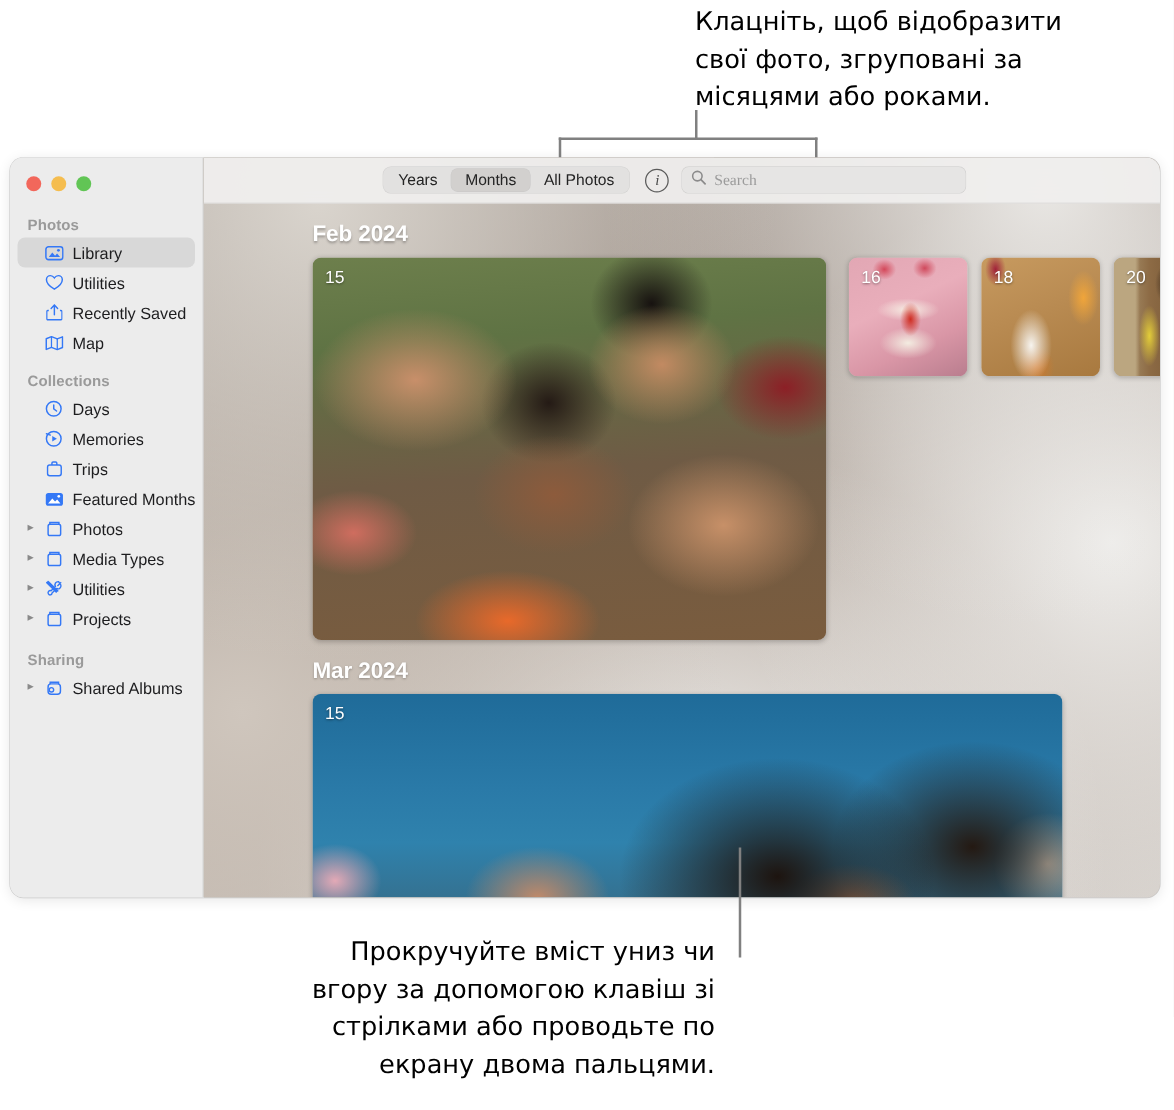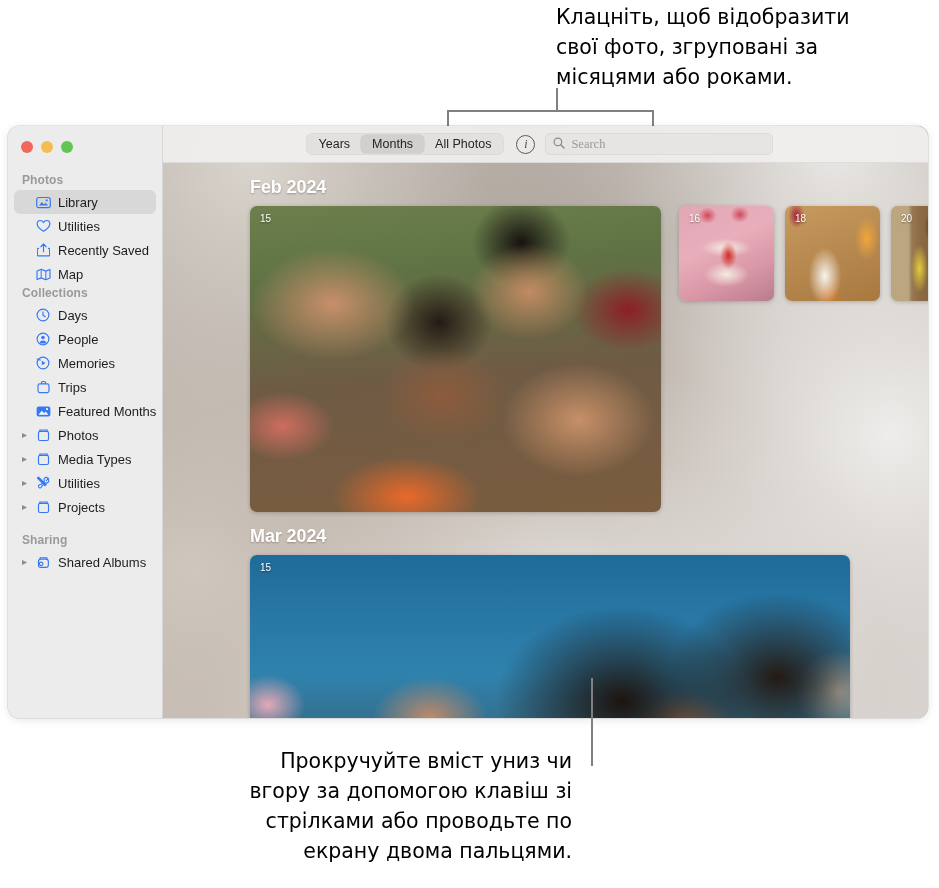--- a/index.html
+++ b/index.html
@@ -119,21 +119,21 @@
   .tl.green { background: #61c555; }
 
   .side-section-title {
     font-size: 12px;
     color: #9a9a9a;
     font-weight: 700;
     padding: 0 0 3px 14px;
     letter-spacing: 0.1px;
   }
   #sec-photos { margin-top: 20px; }
-  #sec-collections { }
+  #sec-collections { margin-top: 12px; }
   #sec-sharing { margin-top: 14px; }
 
   .side-item {
     display: flex;
     align-items: center;
     height: 24px;
     margin: 0 6px;
     padding-left: 8px;
     border-radius: 6px;
     font-size: 13px;
@@ -282,21 +282,21 @@
   .photo-card {
     position: relative;
     border-radius: 7px;
     overflow: hidden;
     box-shadow: 0 1px 4px rgba(0,0,0,0.22);
   }
   .day-badge {
     position: absolute;
     left: 10px;
     top: 7px;
-    font-size: 10px;
+    font-size: 14px;
     font-weight: 500;
     color: #ffffff;
     text-shadow: 0 1px 2px rgba(0,0,0,0.45);
     z-index: 3;
   }
   #hero-feb {
     width: 411px;
     height: 306px;
     flex: 0 0 411px;
   }
@@ -442,30 +442,20 @@
     <div class="side-item noindent">
       <span class="ic">
         <svg width="14" height="14" viewBox="0 0 15 15">
           <circle cx="7.5" cy="7.5" r="6.3" fill="none" stroke="#3478f6" stroke-width="1.25"></circle>
           <path d="M7.5 4.2 V7.6 L9.9 9.4" fill="none" stroke="#3478f6" stroke-width="1.25" stroke-linecap="round"></path>
         </svg>
       </span>
       <span class="lbl">Days</span>
     </div>
 
-    <div class="side-item noindent">
-      <span class="ic">
-        <svg width="14" height="14" viewBox="0 0 15 15">
-          <circle cx="7.5" cy="7.5" r="6.3" fill="none" stroke="#3478f6" stroke-width="1.25"></circle>
-          <circle cx="7.5" cy="5.9" r="1.9" fill="#3478f6"></circle>
-          <path d="M3.6 12.3 a4 4 0 0 1 7.8 0" fill="#3478f6"></path>
-        </svg>
-      </span>
-      <span class="lbl">People</span>
-    </div>
 
     <div class="side-item noindent">
       <span class="ic">
         <svg width="14" height="14" viewBox="0 0 15 15">
           <circle cx="7.5" cy="7.5" r="6.3" fill="none" stroke="#3478f6" stroke-width="1.25"></circle>
           <path d="M6.2 5.1 L10.2 7.5 L6.2 9.9 Z" fill="#3478f6"></path>
           <path d="M1.2 3.2 L4.6 4.4" stroke="#3478f6" stroke-width="1.2" stroke-linecap="round"></path>
         </svg>
       </span>
       <span class="lbl">Memories</span>

